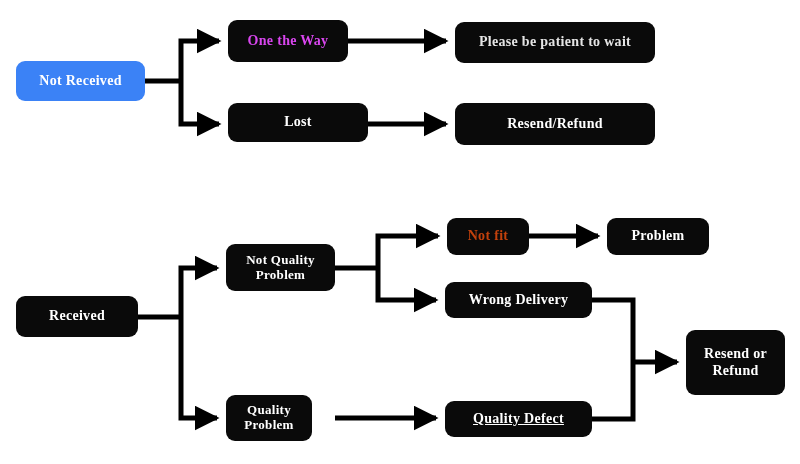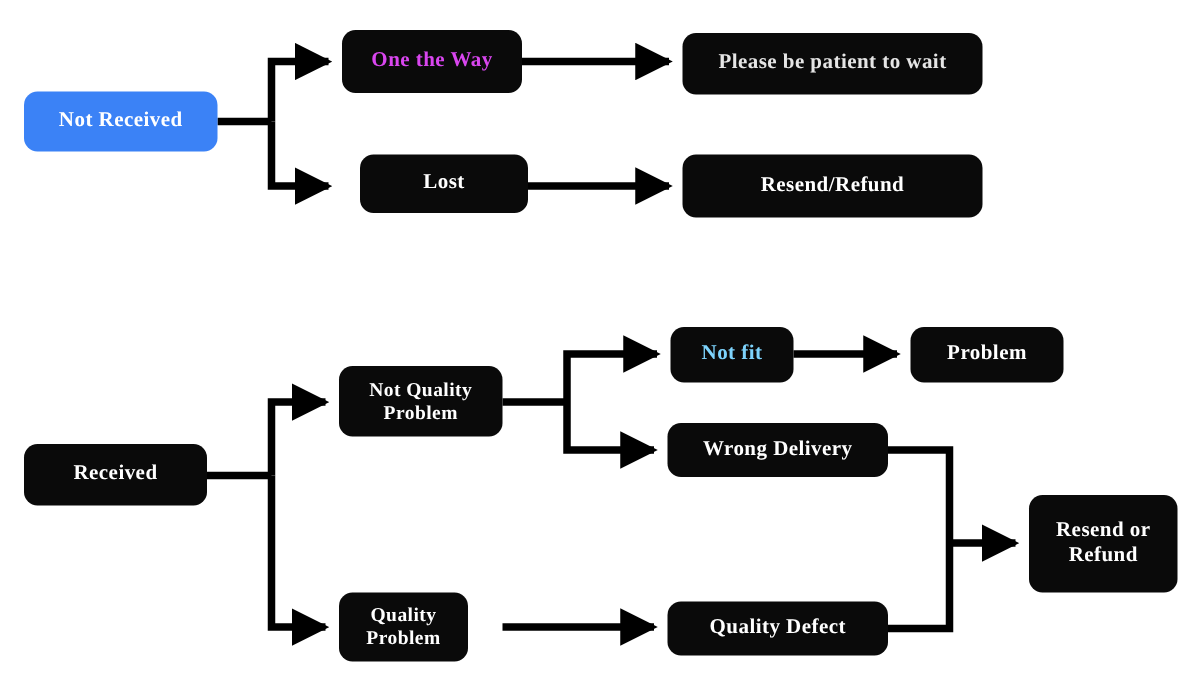--- a/index.html
+++ b/index.html
@@ -77,25 +77,25 @@
       <path d="M 335 418 L 436 418" marker-end="url(#arrow)" stroke="#000000"></path>
 
       <path d="M 592 300 L 633 300 L 633 362" stroke="#000000"></path>
       <path d="M 592 419 L 633 419 L 633 362" stroke="#000000"></path>
       <path d="M 633 362 L 677 362" marker-end="url(#arrow)" stroke="#000000"></path>
     </g>
   </svg>
 
   <div class="node" style="left: 16px; top: 61px; width: 129px; height: 40px; font-size: 14px; background: #3b82f6; color: rgb(255, 255, 255);">Not Received</div>
   <div class="node" style="left: 228px; top: 20px; width: 120px; height: 42px; font-size: 14px; background: rgb(10, 10, 10); color: #d946ef;">One the Way</div>
-  <div class="node" style="left: 240px; top: 103px; width: 112px; height: 39px; font-size: 14px; background: rgb(10, 10, 10); color: rgb(255, 255, 255);">Lost</div>
+  <div class="node" style="left: 228px; top: 103px; width: 140px; height: 39px; font-size: 14px; background: rgb(10, 10, 10); color: rgb(255, 255, 255);">Lost</div>
   <div class="node" style="left: 455px; top: 22px; width: 200px; height: 41px; font-size: 14px; background: rgb(10, 10, 10); color: #e5e5e5;">Please be patient to wait</div>
   <div class="node" style="left: 455px; top: 103px; width: 200px; height: 42px; font-size: 14px; background: rgb(10, 10, 10); color: rgb(255, 255, 255);">Resend/Refund</div>
   <div class="node" style="left: 16px; top: 296px; width: 122px; height: 41px; font-size: 14px; background: rgb(10, 10, 10); color: rgb(255, 255, 255);">Received</div>
   <div class="node" style="left: 226px; top: 244px; width: 109px; height: 47px; font-size: 13px; background: rgb(10, 10, 10); color: rgb(255, 255, 255);">Not Quality Problem</div>
   <div class="node" style="left: 226px; top: 395px; width: 86px; height: 46px; font-size: 13px; background: rgb(10, 10, 10); color: rgb(255, 255, 255);">Quality Problem</div>
-  <div class="node" style="left: 447px; top: 218px; width: 82px; height: 37px; font-size: 14px; background: rgb(10, 10, 10); color: #7dd3fc;">Not fit</div>
+  <div class="node" style="left: 447px; top: 218px; width: 82px; height: 37px; font-size: 14px; background: rgb(10, 10, 10); color: #c2410c;">Not fit</div>
   <div class="node" style="left: 607px; top: 218px; width: 102px; height: 37px; font-size: 14px; background: rgb(10, 10, 10); color: rgb(255, 255, 255);">Problem</div>
   <div class="node" style="left: 445px; top: 282px; width: 147px; height: 36px; font-size: 14px; background: rgb(10, 10, 10); color: rgb(255, 255, 255);">Wrong Delivery</div>
-  <div class="node" style="left: 445px; top: 401px; width: 147px; height: 36px; font-size: 14px; background: rgb(10, 10, 10); color: rgb(255, 255, 255);">Quality Defect</div>
+  <div class="node" style="left: 445px; top: 401px; width: 147px; height: 36px; font-size: 14px; background: rgb(10, 10, 10); color: rgb(255, 255, 255); text-decoration: underline;">Quality Defect</div>
   <div class="node" style="left: 686px; top: 330px; width: 99px; height: 65px; font-size: 14px; background: rgb(10, 10, 10); color: rgb(255, 255, 255);">Resend or Refund</div>
 
 </div>
 
 </body></html>

